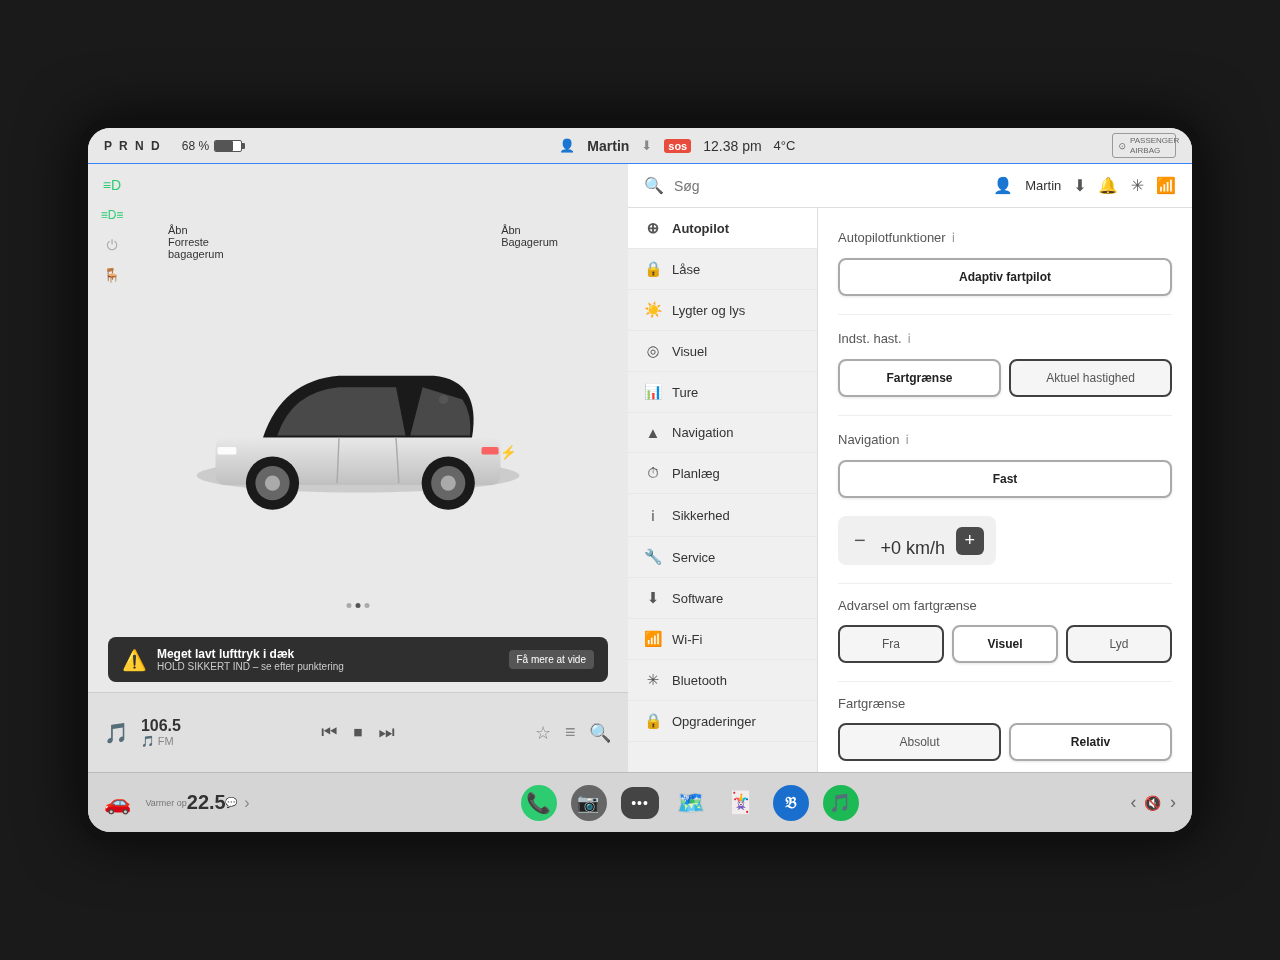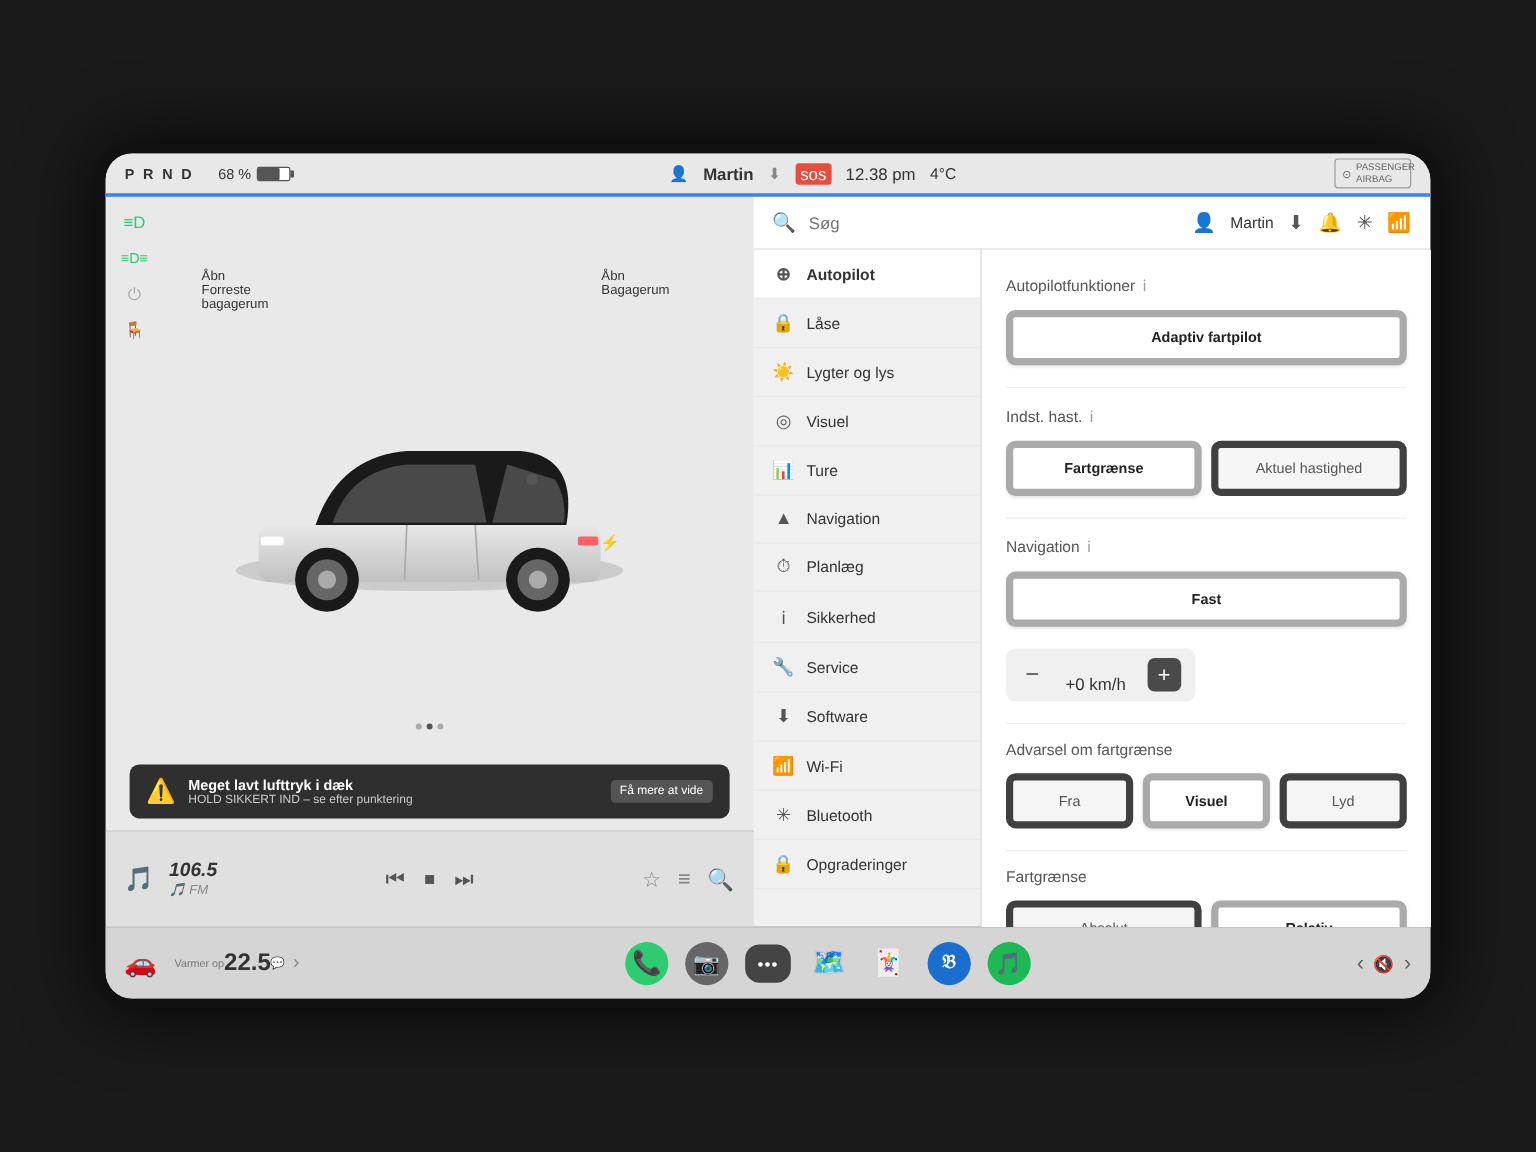--- a/index.html
+++ b/index.html
@@ -33,21 +33,21 @@
       flex-direction: column;
     }
 
     
     .status-bar {
       background: #e8e8e8;
       height: 36px;
       display: flex;
       align-items: center;
       padding: 0 16px;
-      border-bottom: 3px solid #3b82f6;
+      border-bottom: 1px solid #3b82f6;
       font-size: 13px;
       color: #333;
       flex-shrink: 0;
     }
 
     .prnd {
       font-weight: 700;
       font-size: 12px;
       letter-spacing: 2px;
       color: #333;
@@ -225,21 +225,20 @@
     }
 
     .music-icon {
       color: #888;
       font-size: 20px;
     }
 
     .media-info {
       display: flex;
       flex-direction: column;
-      font-style: italic;
     }
 
     .media-freq {
       font-size: 16px;
       font-weight: 700;
       color: #333;
     }
 
     .media-type {
       font-size: 11px;
@@ -383,21 +382,21 @@
 
     .button-group {
       display: flex;
       gap: 8px;
       margin-bottom: 18px;
     }
 
     .option-btn {
       flex: 1;
       padding: 10px 8px;
-      border: 6px solid #404040;
+      border: 2px solid #404040;
       border-radius: 8px;
       background: #f5f5f5;
       font-size: 12px;
       color: #555;
       cursor: pointer;
       text-align: center;
     }
 
     .option-btn.selected {
       background: #fff;
@@ -421,21 +420,21 @@
     .speed-btn {
       background: none;
       border: none;
       font-size: 20px;
       color: #555;
       cursor: pointer;
       padding: 0 4px;
     }
 
     .speed-value {
-      font-size: 14px;
+      font-size: 18px;
       color: #333;
       min-width: 70px;
       text-align: center;
       margin-top: 16px;
     }
 
     .speed-plus {
       background: #4a4a4a;
       color: #fff;
       border: none;
@@ -569,21 +568,21 @@
       <div class="battery-status">
         <span>68 %</span>
         <div class="battery-bar">
           <div class="battery-fill"></div>
         </div>
       </div>
       <div class="status-middle">
         <span>👤</span>
         <span style="font-size:14px;font-weight:600;">Martin</span>
         <span style="color:#888;">⬇</span>
-        <span style="font-size:14px;background:#e74c3c;color:#fff;border-radius:3px;padding:1px 4px;font-weight:400;">sos</span>
+        <span style="font-size:11px;background:#e74c3c;color:#fff;border-radius:3px;padding:1px 4px;font-weight:700;">sos</span>
         <span style="font-size:14px;font-weight:500;">12.38 pm</span>
         <span style="font-size:13px;">4°C</span>
       </div>
       <div class="passenger-airbag">
         <span>⊙</span>
         <span style="font-size:8px;line-height:1.2;max-width:40px;">PASSENGER AIRBAG</span>
       </div>
     </div>
 
     <div class="main-content">

